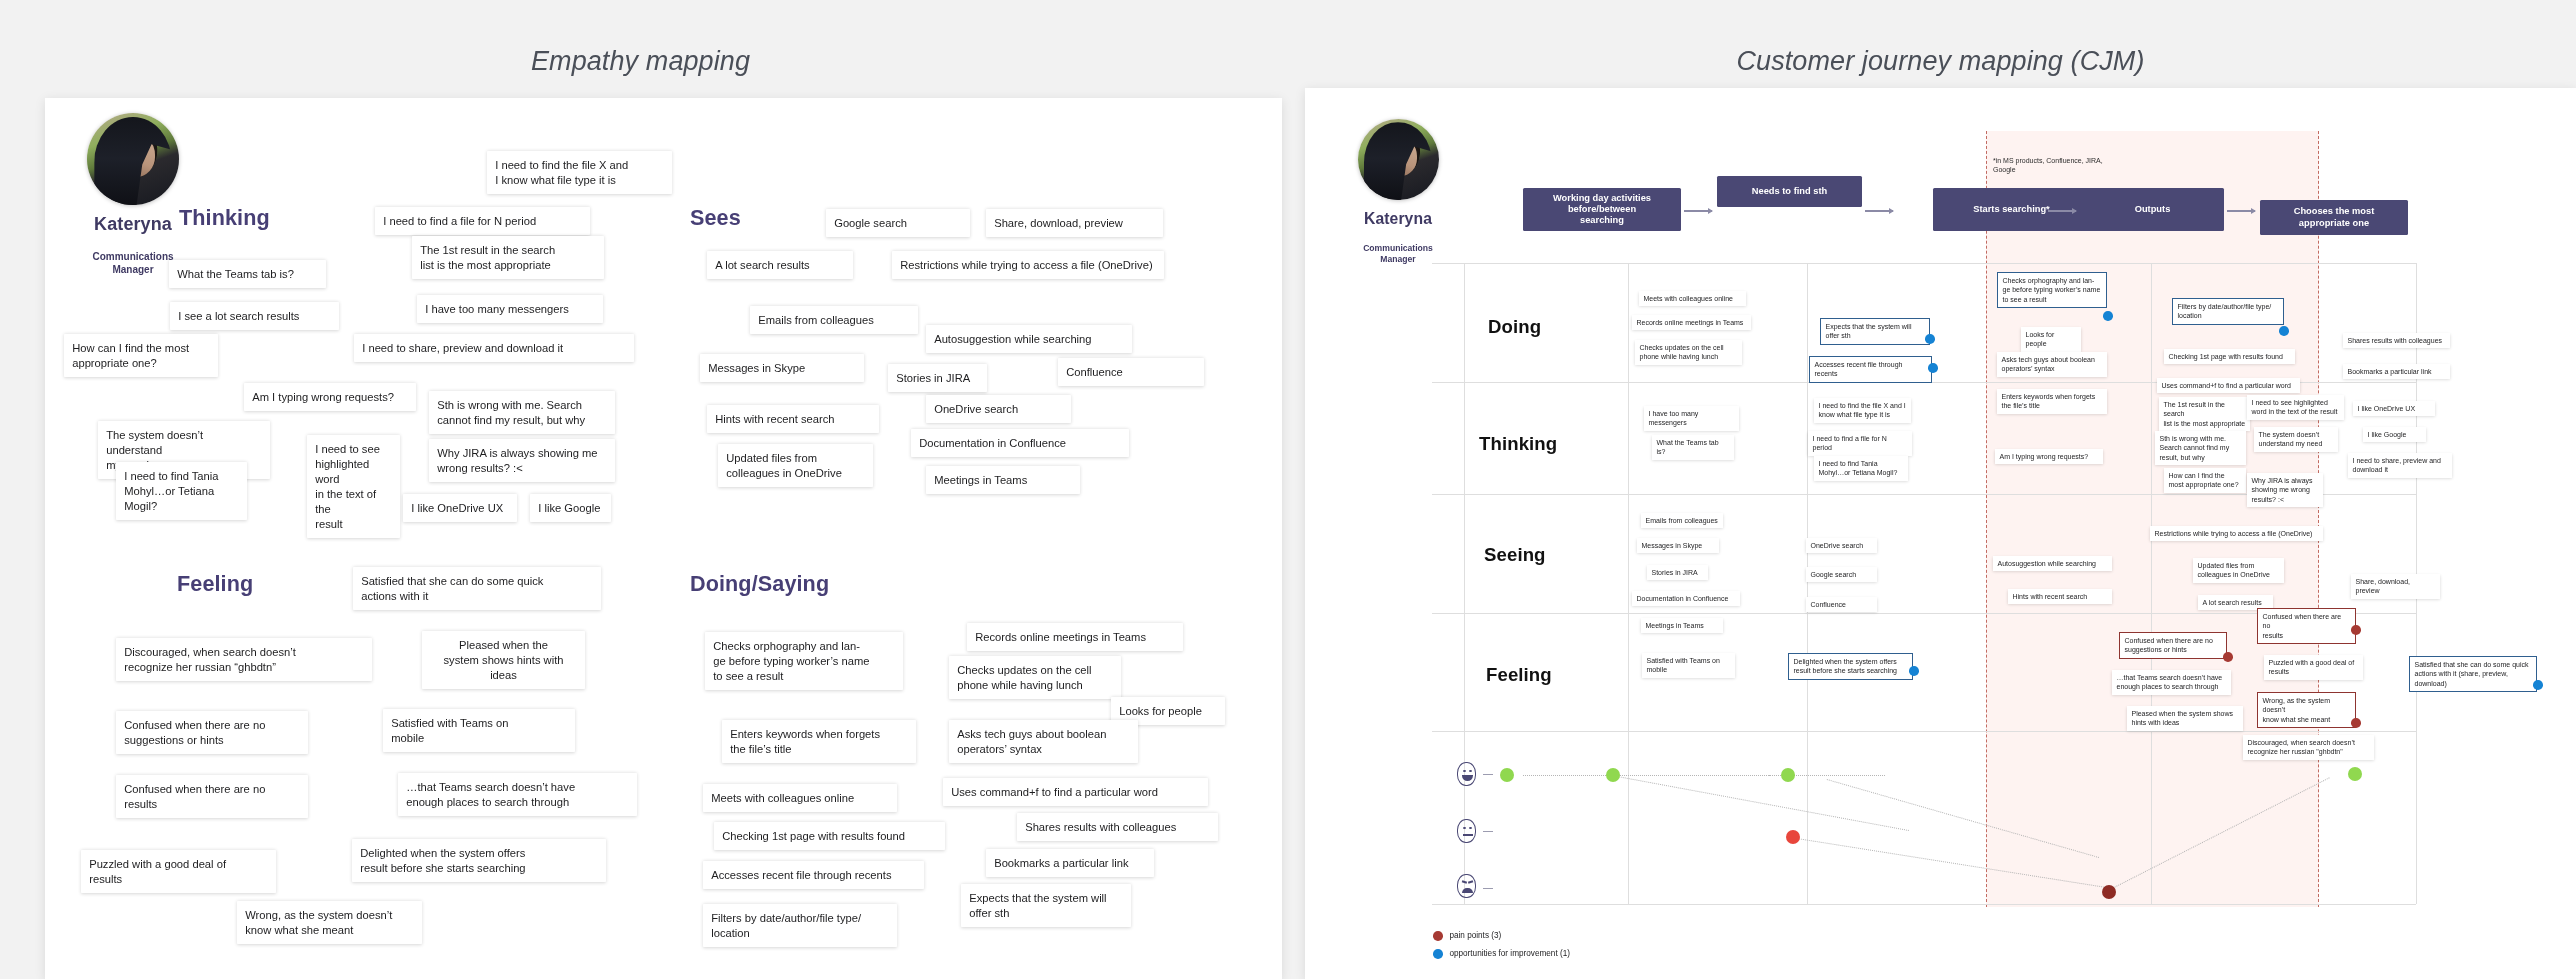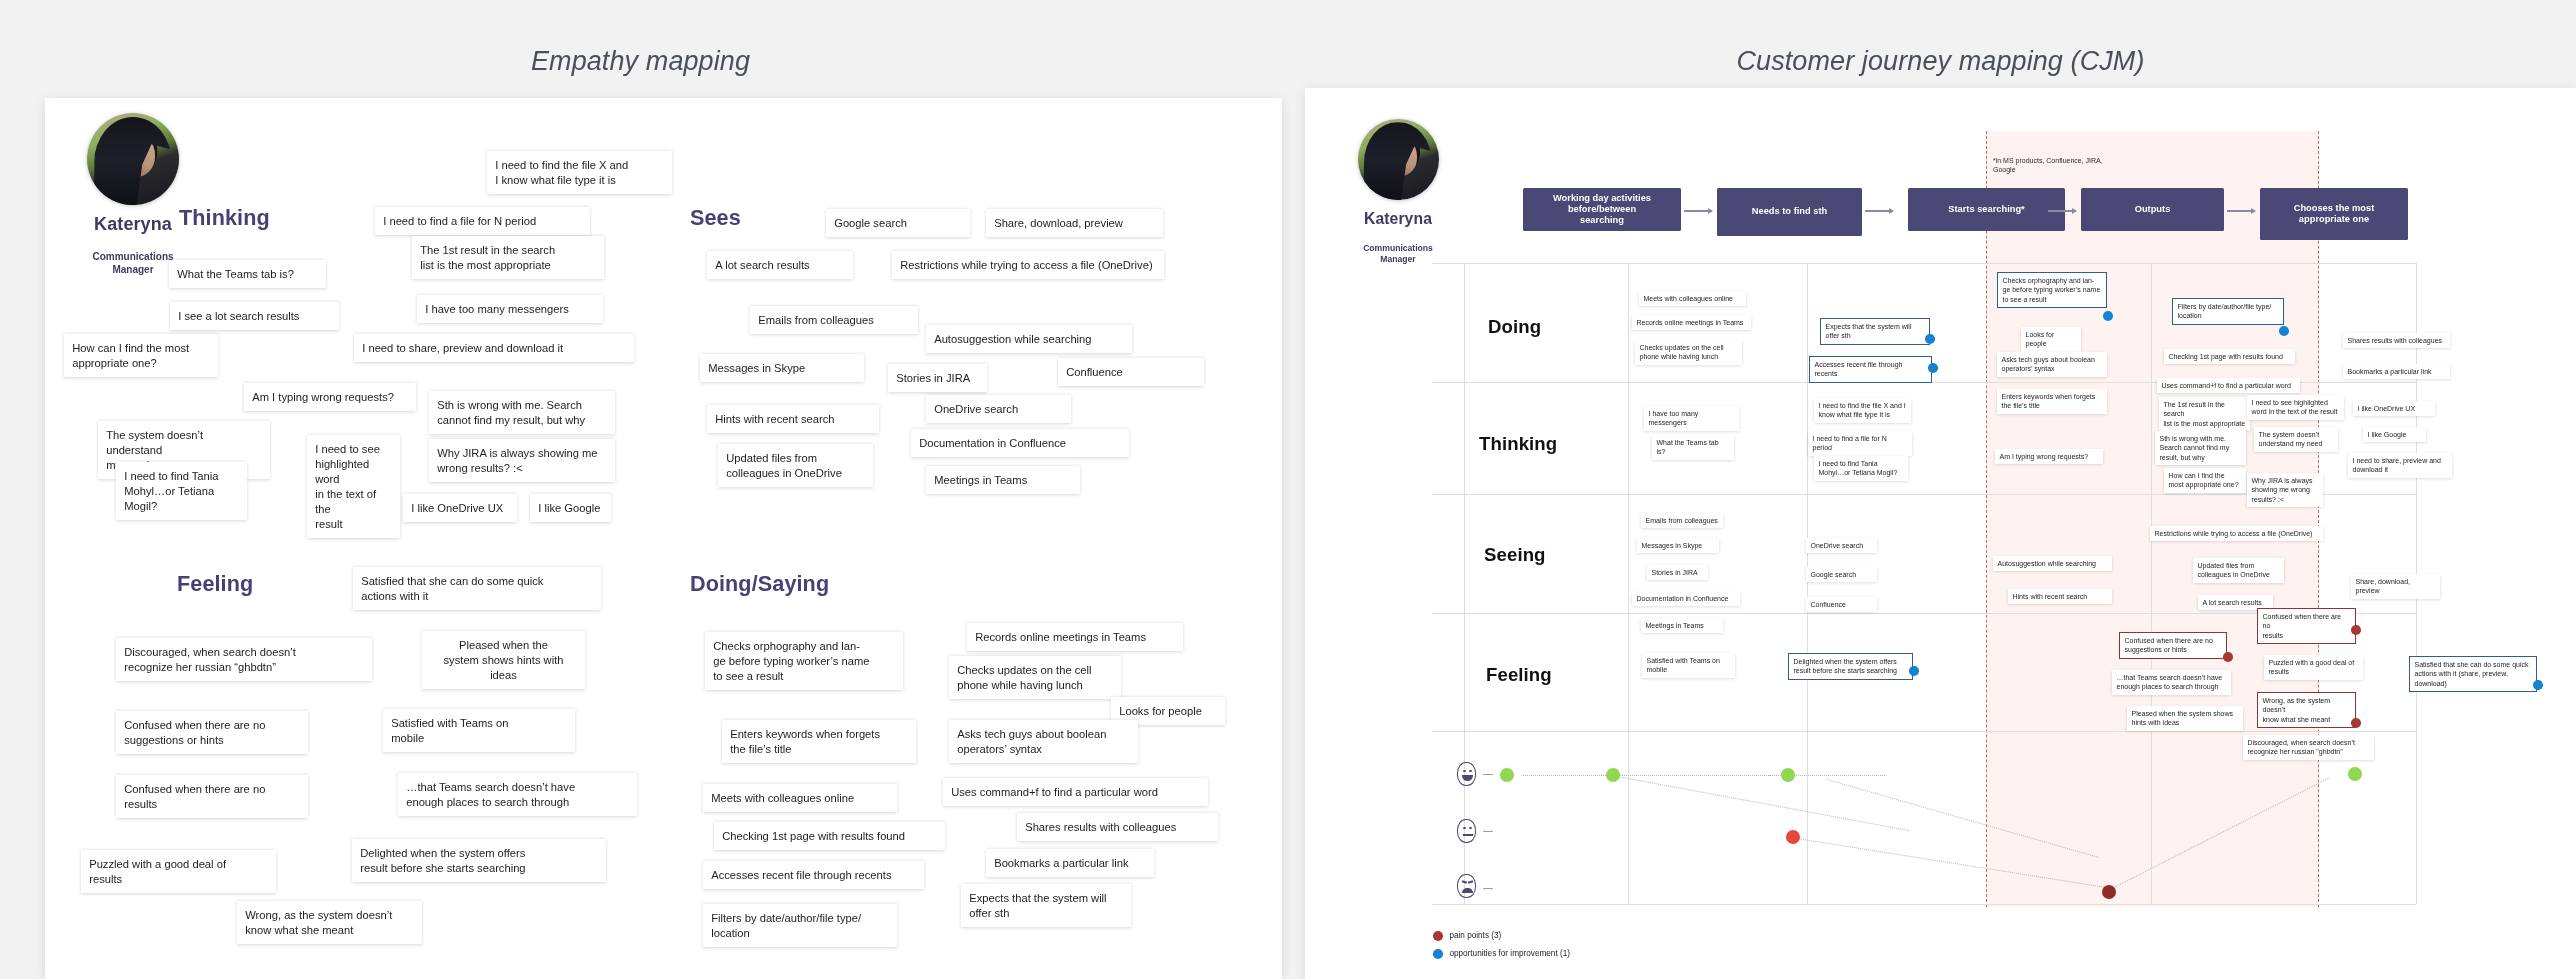--- a/index.html
+++ b/index.html
@@ -270,27 +270,27 @@
   </div>
 
   <div class="cjm-focus-band" style="left:681px; top:131px; width:333px; height:776px;"></div>
 
   <div class="stage-footnote" style="left:688px; top:156px; width:172px; white-space:pre-line;">*in MS products, Confluence, JIRA,
 Google</div>
   <div class="stage-box" style="left:218px; top:188px; width:158px; height:43px; white-space:pre-line;">Working day activities
 before/between
 searching</div>
   <div class="stage-arrow" style="left:379px; top:210px; width:28px;"></div>
-  <div class="stage-box" style="left:412px; top:188px; width:145px; height:48px; white-space:pre-line;">Needs to find sth</div>
+  <div class="stage-box" style="left:412px; top:176px; width:145px; height:31px; white-space:pre-line;">Needs to find sth</div>
   <div class="stage-arrow" style="left:560px; top:210px; width:28px;"></div>
-  <div class="stage-box" style="left:603px; top:188px; width:157px; height:43px; white-space:pre-line;">Starts searching*</div>
+  <div class="stage-box" style="left:628px; top:188px; width:157px; height:43px; white-space:pre-line;">Starts searching*</div>
   <div class="stage-arrow" style="left:743px; top:210px; width:28px;"></div>
   <div class="stage-box" style="left:776px; top:188px; width:143px; height:43px; white-space:pre-line;">Outputs</div>
   <div class="stage-arrow" style="left:922px; top:210px; width:28px;"></div>
-  <div class="stage-box" style="left:955px; top:188px; width:148px; height:52px; white-space:pre-line;">Chooses the most
+  <div class="stage-box" style="left:955px; top:200px; width:148px; height:35px; white-space:pre-line;">Chooses the most
 appropriate one</div>
 
   <div class="cjm-vline" style="left:159px; top:263px; height:641px;"></div>
   <div class="cjm-vline" style="left:323px; top:263px; height:641px;"></div>
   <div class="cjm-vline" style="left:502px; top:263px; height:641px;"></div>
   <div class="cjm-vline" style="left:846px; top:263px; height:641px;"></div>
   <div class="cjm-vline" style="left:1111px; top:263px; height:641px;"></div>
 
   <div class="cjm-hline" style="left:127px; top:263px; width:984px;"></div>
   <div class="cjm-hline" style="left:127px; top:382px; width:984px;"></div>

